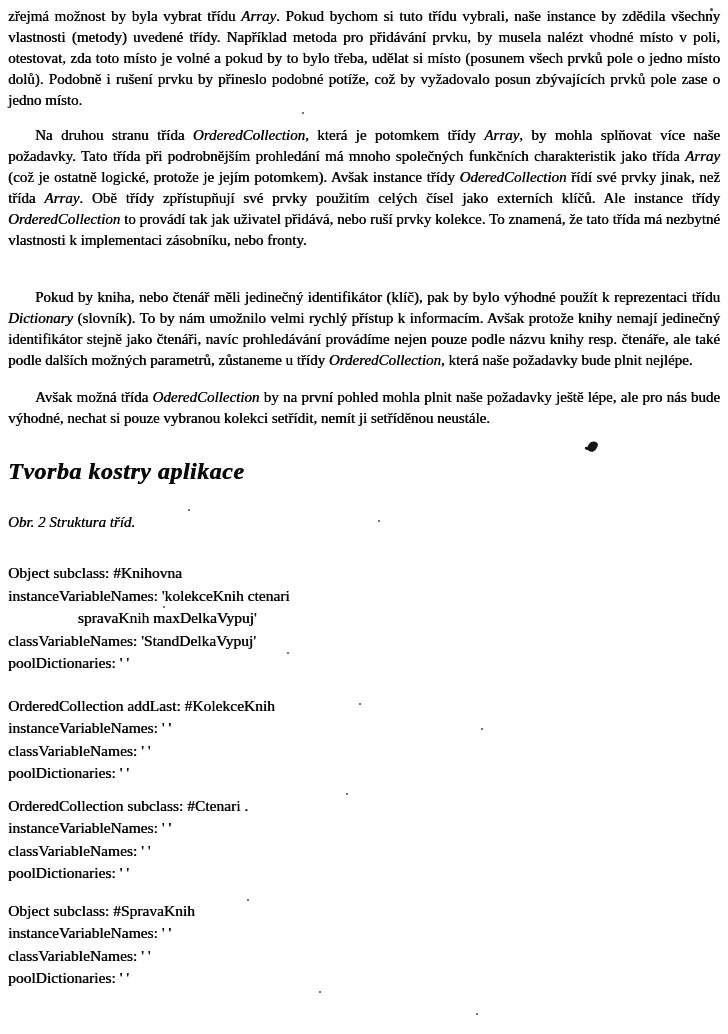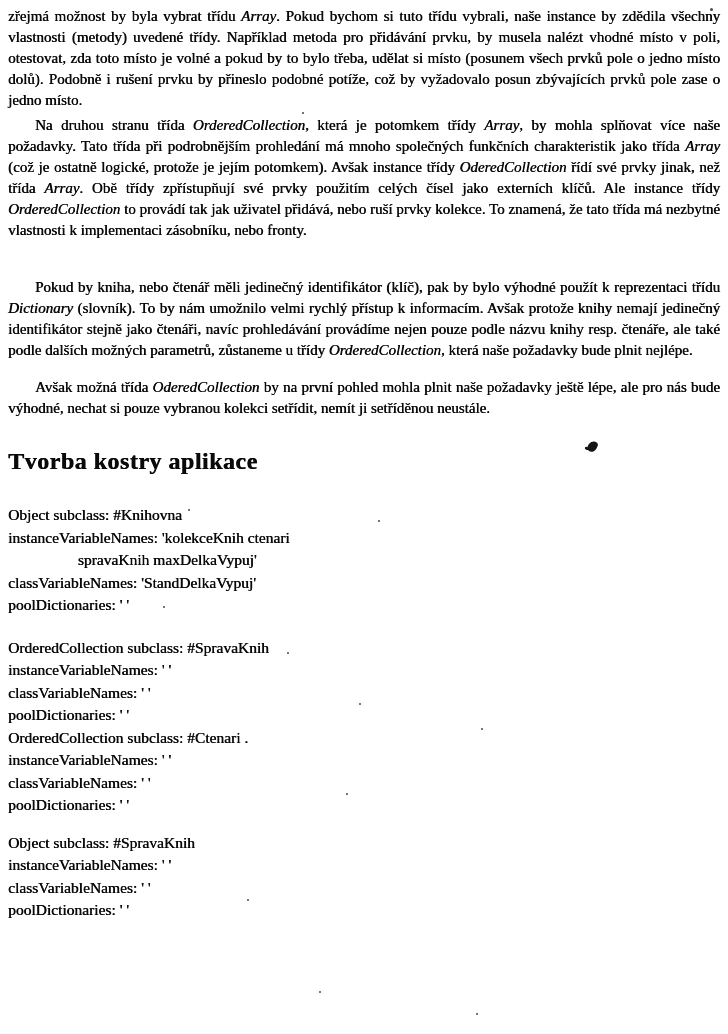--- a/index.html
+++ b/index.html
@@ -17,49 +17,50 @@
   .body-par {
     margin: 0;
     text-align: justify;
     font-size: 15px;
     line-height: 21px;
     text-shadow: 0.4px 0 0 currentColor;
     hyphens: none;
   }
   .indent { text-indent: 27px; }
   .pm { text-indent: 13px; }
-  .p2 { margin-top: 4px; }
+  .p2 { margin-top: 14px; }
   .p3 { margin-top: 36px; }
   .p4 { margin-top: 16px; }
   .heading {
     margin: 29px 0 0 0;
     font-size: 24px;
     font-weight: bold;
     line-height: 27px;
     letter-spacing: 0.5px;
     text-shadow: 0.5px 0 0 currentColor;
+    font-style: italic;
   }
   .fig-caption {
     margin-top: 27px;
     font-style: italic;
     font-size: 15px;
     line-height: 21px;
     text-shadow: 0.3px 0 0 currentColor;
   }
   .code {
     margin: 0;
     font-family: "Liberation Serif", serif;
     font-size: 15.5px;
     line-height: 22.5px;
     white-space: pre-wrap;
     text-shadow: 0.4px 0 0 currentColor;
   }
   .c1 { margin-top: 29px; }
   .c2 { margin-top: 20px; }
-  .c3 { }
+  .c3 { margin-top: 10px; }
   .c4 { margin-top: 15px; }
   .speck { position: absolute; background: #1c1c1c; border-radius: 50%; opacity: 0.8; }
   .blot {
     position: absolute;
     left: 588px; top: 441px;
     width: 9px; height: 11px;
     background: #151515;
     border-radius: 65% 35% 55% 45%;
     transform: rotate(24deg);
   }
@@ -81,28 +82,29 @@
 
   <p class="body-par indent p2"><span>Na druhou stranu třída </span><i>OrderedCollection</i><span>, která je potomkem třídy </span><i>Array</i><span>, by mohla splňovat více naše požadavky. Tato třída při podrobnějším prohledání má mnoho společných funkčních charakteristik jako třída </span><i>Array</i><span> (což je ostatně logické, protože je jejím potomkem). Avšak instance třídy </span><i>OderedCollection</i><span> řídí své prvky jinak, než třída </span><i>Array</i><span>. Obě třídy zpřístupňují své prvky použitím celých čísel jako externích klíčů. Ale instance třídy </span><i>OrderedCollection</i><span> to provádí tak jak uživatel přidává, nebo ruší prvky kolekce. To znamená, že tato třída má nezbytné vlastnosti k implementaci zásobníku, nebo fronty.</span></p>
 
 
   <p class="body-par indent p3"><span>Pokud by kniha, nebo čtenář měli jedinečný identifikátor (klíč), pak by bylo výhodné použít k reprezentaci třídu </span><i>Dictionary</i><span> (slovník). To by nám umožnilo velmi rychlý přístup k informacím. Avšak protože knihy nemají jedinečný identifikátor stejně jako čtenáři, navíc prohledávání provádíme nejen pouze podle názvu knihy resp. čtenáře, ale také podle dalších možných parametrů, zůstaneme u třídy </span><i>OrderedCollection</i><span>, která naše požadavky bude plnit nejlépe.</span></p>
 
   <p class="body-par indent p4"><span>Avšak možná třída </span><i>OderedCollection</i><span> by na první pohled mohla plnit naše požadavky ještě lépe, ale pro nás bude výhodné, nechat si pouze vybranou kolekci setřídit, nemít ji setříděnou neustále.</span></p>
 
   <h1 class="heading">Tvorba kostry aplikace</h1>
 
+  <div class="fig-caption">Obr. 2 Struktura tříd.</div>
 
   <pre class="code c1">Object subclass: #Knihovna
 instanceVariableNames: 'kolekceKnih ctenari
                   spravaKnih maxDelkaVypuj'
 classVariableNames: 'StandDelkaVypuj'
 poolDictionaries: ' '</pre>
 
-  <pre class="code c2">OrderedCollection subclass: #SpravaKnih
+  <pre class="code c2">OrderedCollection addLast: #KolekceKnih
 instanceVariableNames: ' '
 classVariableNames: ' '
 poolDictionaries: ' '</pre>
 
   <pre class="code c3">OrderedCollection subclass: #Ctenari .
 instanceVariableNames: ' '
 classVariableNames: ' '
 poolDictionaries: ' '</pre>
 
   <pre class="code c4">Object subclass: #SpravaKnih

